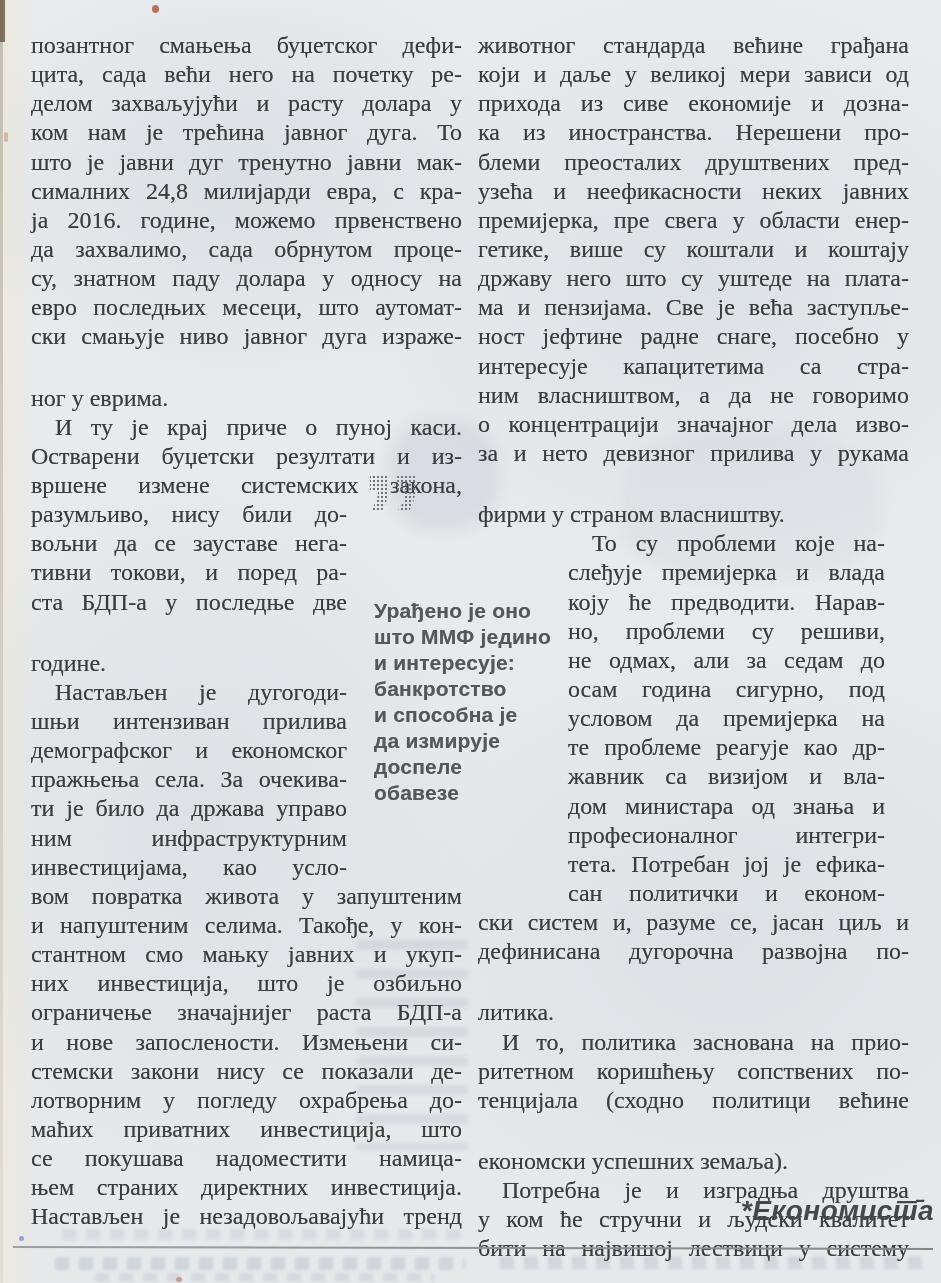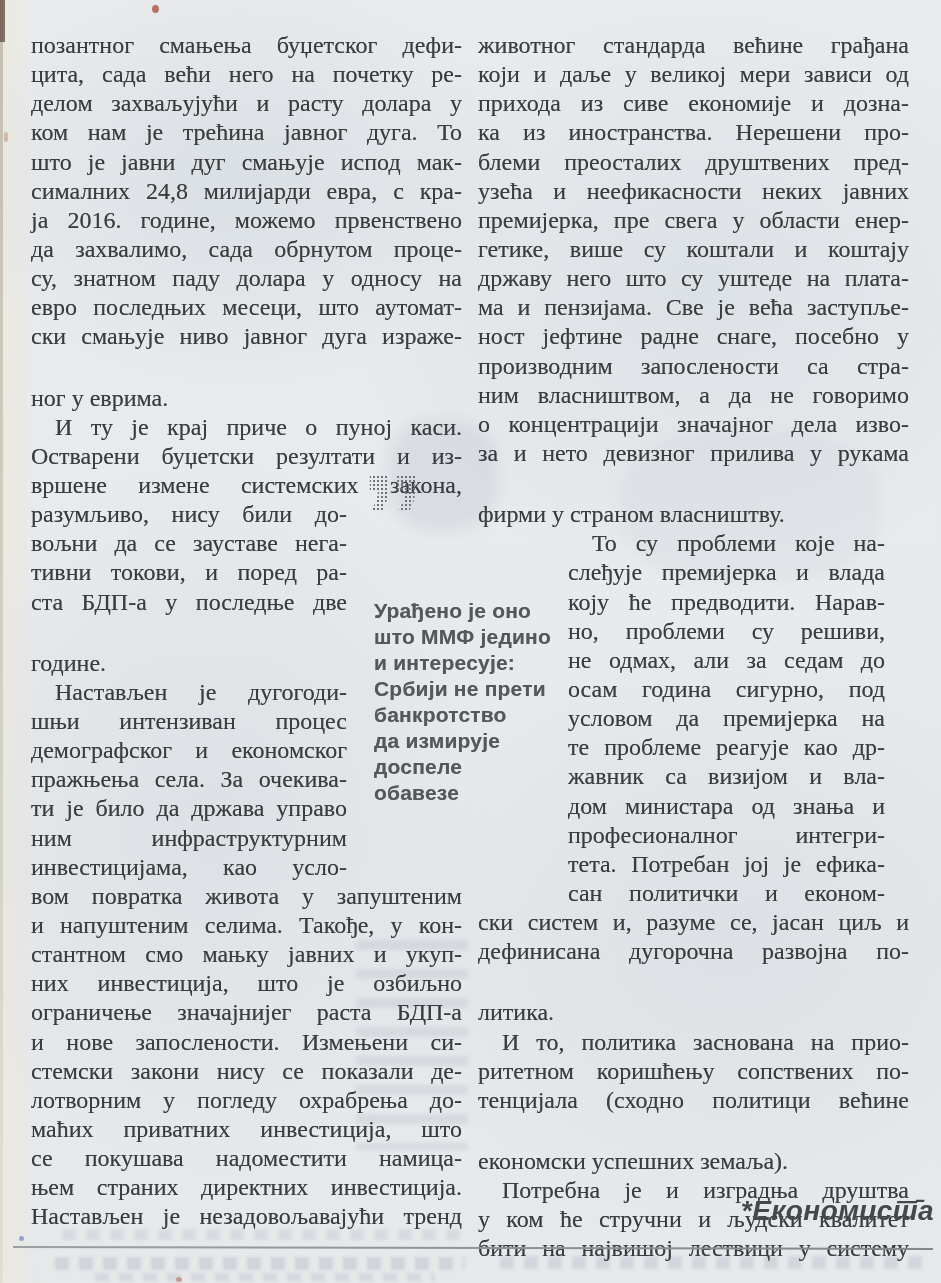--- a/index.html
+++ b/index.html
@@ -114,40 +114,40 @@
   <div class="ghost rows" style="left:55px;top:1257px;width:410px;height:13px;opacity:.55;"></div>
   <div class="ghost rows" style="left:500px;top:1256px;width:424px;height:13px;opacity:.5;"></div>
   <div class="ghost rows" style="left:95px;top:1273px;width:340px;height:9px;opacity:.4;"></div>
 
   <div class="col" id="left-col">
       <div class="seg full">
         <div class="line">позантног смањења буџетског дефи-</div>
         <div class="line">цита, сада већи него на почетку ре-</div>
         <div class="line">делом захваљујући и расту долара у</div>
         <div class="line">ком нам је трећина јавног дуга. То</div>
-        <div class="line">што је јавни дуг смањује испод мак-</div>
+        <div class="line">што је јавни дуг тренутно јавни мак-</div>
         <div class="line">сималних 24,8 милијарди евра, с кра-</div>
         <div class="line">ја 2016. године, можемо првенствено</div>
         <div class="line">да захвалимо, сада обрнутом проце-</div>
         <div class="line">су, знатном паду долара у односу на</div>
         <div class="line">евро последњих месеци, што аутомат-</div>
         <div class="line">ски смањује ниво јавног дуга израже-</div>
         <div class="line pe">ног у еврима.</div>
         <div class="line ps">И ту је крај приче о пуној каси.</div>
         <div class="line">Остварени буџетски резултати и из-</div>
         <div class="line">вршене измене системских закона,</div>
       </div>
       <div class="seg narrow">
         <div class="line">разумљиво, нису били до-</div>
         <div class="line">вољни да се зауставе нега-</div>
         <div class="line">тивни токови, и поред ра-</div>
         <div class="line">ста БДП-а у последње две</div>
         <div class="line pe">године.</div>
         <div class="line ps">Настављен је дугогоди-</div>
-        <div class="line">шњи интензиван процес</div>
+        <div class="line">шњи интензиван прилива</div>
         <div class="line">демографског и економског</div>
         <div class="line">пражњења села. За очекива-</div>
         <div class="line">ти је било да држава управо</div>
         <div class="line">ним инфраструктурним</div>
         <div class="line">инвестицијама, као усло-</div>
       </div>
       <div class="seg full">
         <div class="line">вом повратка живота у запуштеним</div>
         <div class="line">и напуштеним селима. Такође, у кон-</div>
         <div class="line">стантном смо мањку јавних и укуп-</div>
@@ -169,21 +169,21 @@
         <div class="line">који и даље у великој мери зависи од</div>
         <div class="line">прихода из сиве економије и дозна-</div>
         <div class="line">ка из иностранства. Нерешени про-</div>
         <div class="line">блеми преосталих друштвених пред-</div>
         <div class="line">узећа и неефикасности неких јавних</div>
         <div class="line">премијерка, пре свега у области енер-</div>
         <div class="line">гетике, више су коштали и коштају</div>
         <div class="line">државу него што су уштеде на плата-</div>
         <div class="line">ма и пензијама. Све је већа заступље-</div>
         <div class="line">ност јефтине радне снаге, посебно у</div>
-        <div class="line">производним запослености са стра-</div>
+        <div class="line">интересује капацитетима са стра-</div>
         <div class="line">ним власништвом, а да не говоримо</div>
         <div class="line">о концентрацији значајног дела изво-</div>
         <div class="line">за и нето девизног прилива у рукама</div>
         <div class="line pe">фирми у страном власништву.</div>
       </div>
       <div class="seg indent">
         <div class="line ps">То су проблеми које на-</div>
         <div class="line">слеђује премијерка и влада</div>
         <div class="line">коју ће предводити. Нарав-</div>
         <div class="line">но, проблеми су решиви,</div>
@@ -210,22 +210,22 @@
         <div class="line">бити на највишој лествици у систему</div>
         <div class="line pe">вредности.<span class="endmark">¶</span></div>
       </div>
     </div>
 
   <div class="qmark">”</div>
   <div class="pullquote" id="pullquote">
       <div class="qline">Урађено је оно</div>
       <div class="qline">што ММФ једино</div>
       <div class="qline">и интересује:</div>
-      <div class="qline">Србији не прети</div>
       <div class="qline">банкротство</div>
+      <div class="qline">и способна је</div>
       <div class="qline">да измирује</div>
       <div class="qline">доспеле</div>
       <div class="qline">обавезе</div>
     </div>
 
   <div class="signature">*Економист̄а</div>
 
   <div class="rule-bottom"></div>
 
 </div>

